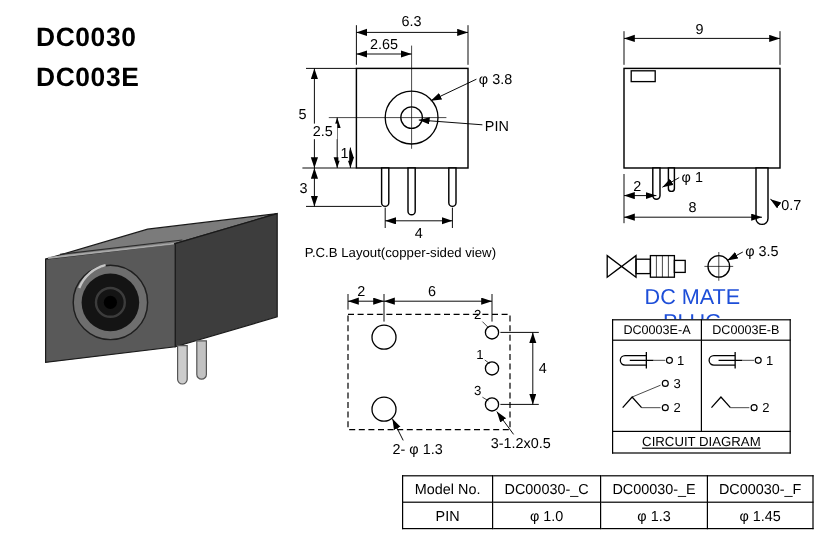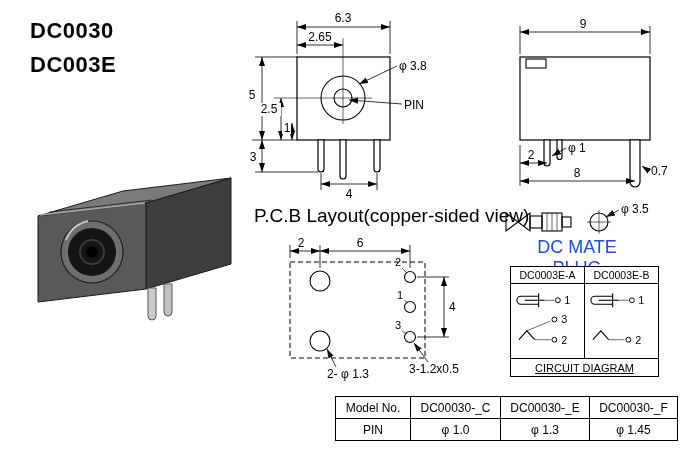--- a/index.html
+++ b/index.html
@@ -8,21 +8,21 @@
   .canvas { position:relative; width:700px; height:450px; background:#ffffff; overflow:hidden; margin:0 auto; }
   .title { position:absolute; left:30px; top:14px; font-size:22px; font-weight:bold; color:#000; line-height:34px; letter-spacing:0.5px; }
   .drawing { position:absolute; left:0; top:0; }
   svg text { font-family:"Liberation Sans", sans-serif; font-size:12px; fill:#000; }
   svg text.sm { font-size:11px; }
   .ln   { stroke:#000; stroke-width:1.1; fill:none; }
   .part { stroke:#000; stroke-width:1.2; fill:#fff; }
   .dim  { stroke:#000; stroke-width:0.8; fill:none; }
   .thin { stroke:#000; stroke-width:0.6; fill:none; }
   .dash { stroke:#000; stroke-width:1; fill:none; stroke-dasharray:5 3; }
-  .pcb-label { position:absolute; left:254px; top:205px; font-size:19px; color:#000; }
+  .pcb-label { position:absolute; left:254px; top:205px; font-size:11px; color:#000; }
   .mate-label { position:absolute; left:518px; top:237px; width:118px; text-align:center;
                 font-size:18px; color:#1d4ed8; border-bottom:1.5px solid #000; padding-bottom:1px; }
   table { border-collapse:collapse; background:#fff; }
   td { border:1px solid #000; text-align:center; color:#000; }
   .vtable { position:absolute; left:510px; top:266px; font-size:10.5px; }
   .vtable td { width:74px; height:17px; }
   .vtable td.circ { height:72px; padding:0; vertical-align:top; }
   .vtable td.cap { height:18px; font-size:11px;text-decoration:underline; }
   .mtable { position:absolute; left:335px; top:396px; font-size:12px; }
   .mtable td { height:22px; }

